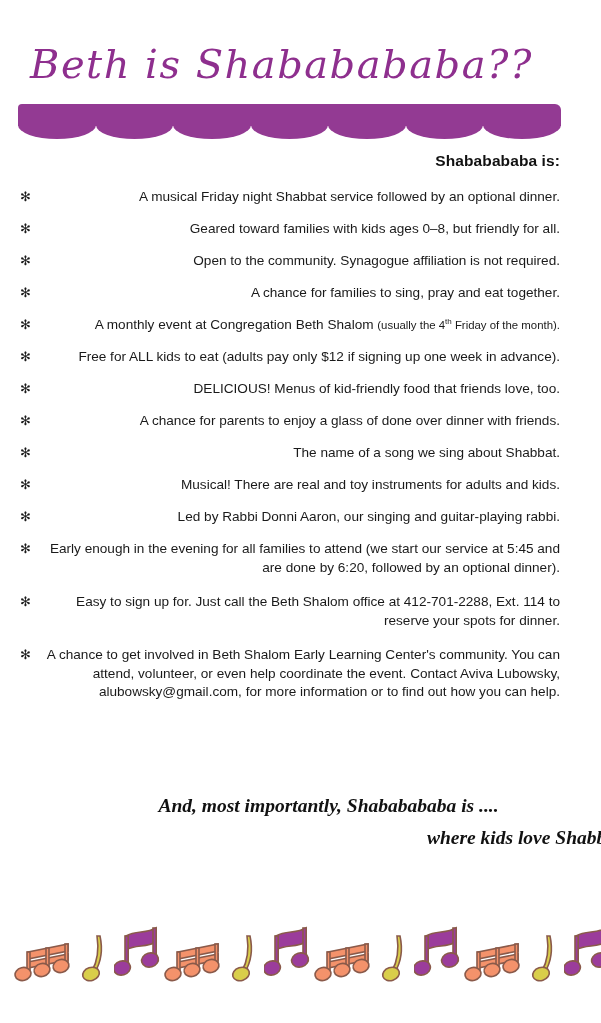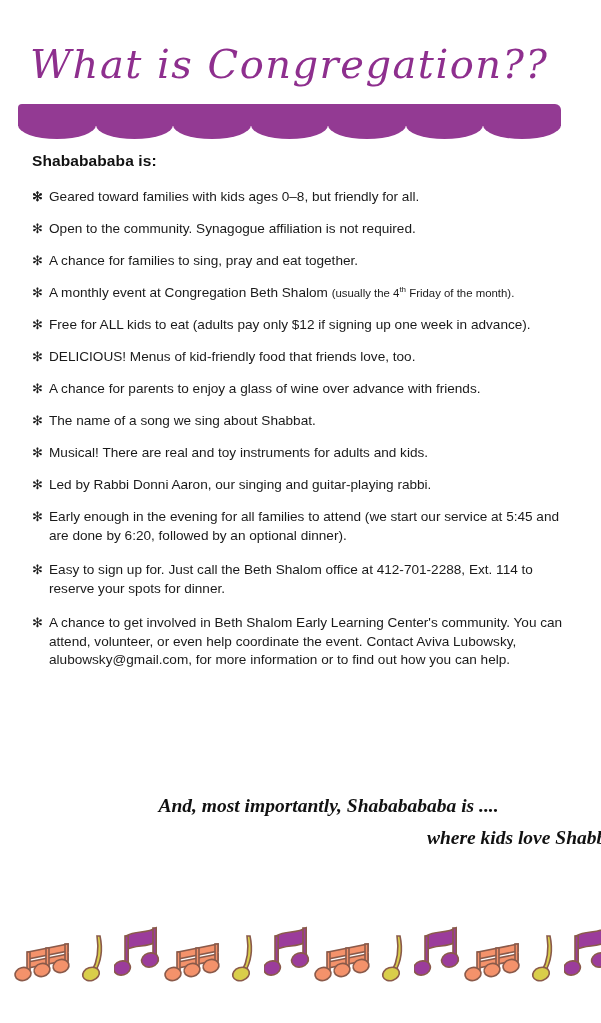--- a/index.html
+++ b/index.html
@@ -67,23 +67,24 @@
     flex: 1 1 0;
     height: 14px;
     background: #933A93;
     border-bottom-left-radius: 50% 100%;
     border-bottom-right-radius: 50% 100%;
   }
 
   
   .content {
     position: absolute;
-    left: 32px;
+    left: 20px;
     top: 152px;
     width: 540px;
+    text-align: right;
   }
   .section-heading {
     margin: 0 0 18px 0;
     font-size: 15.5px;
     font-weight: bold;
     letter-spacing: 0.1px;
     color: #111111;
   }
   .bullet-list {
     list-style: none;
@@ -155,47 +156,47 @@
     display: flex;
     align-items: flex-end;
     gap: 4px;
   }
   .note-svg { display: block; }
 </style>
 </head>
 <body>
 
 <div class="title-wrap">
-  <h1 class="title">What is Congregation??</h1>
+  <h1 class="title">Beth is Shababababa??</h1>
 </div>
 
 <div class="banner">
   <div class="banner-bar"></div>
   <div class="scallops" id="scallops">
       <div class="scallop"></div>
       <div class="scallop"></div>
       <div class="scallop"></div>
       <div class="scallop"></div>
       <div class="scallop"></div>
       <div class="scallop"></div>
       <div class="scallop"></div>
     </div>
 </div>
 
 <div class="content">
   <h2 class="section-heading">Shababababa is:</h2>
   <ul class="bullet-list" id="bullet-list">
-      <li class="bullet-item"><span class="bullet-mark">✻</span></li>
+      <li class="bullet-item"><span class="bullet-mark">✻</span><span>A musical Friday night Shabbat service followed by an optional dinner.</span></li>
       <li class="bullet-item"><span class="bullet-mark">✻</span><span>Geared toward families with kids ages 0–8, but friendly for all.</span></li>
       <li class="bullet-item"><span class="bullet-mark">✻</span><span>Open to the community. Synagogue affiliation is not required.</span></li>
       <li class="bullet-item"><span class="bullet-mark">✻</span><span>A chance for families to sing, pray and eat together.</span></li>
       <li class="bullet-item"><span class="bullet-mark">✻</span><span>A monthly event at Congregation Beth Shalom </span><span class="small-note">(usually the 4<sup>th</sup> Friday of the month).</span></li>
       <li class="bullet-item"><span class="bullet-mark">✻</span><span>Free for ALL kids to eat (adults pay only $12 if signing up one week in advance).</span></li>
       <li class="bullet-item"><span class="bullet-mark">✻</span><span>DELICIOUS! Menus of kid-friendly food that friends love, too.</span></li>
-      <li class="bullet-item"><span class="bullet-mark">✻</span><span>A chance for parents to enjoy a glass of wine over advance with friends.</span></li>
+      <li class="bullet-item"><span class="bullet-mark">✻</span><span>A chance for parents to enjoy a glass of done over dinner with friends.</span></li>
       <li class="bullet-item"><span class="bullet-mark">✻</span><span>The name of a song we sing about Shabbat.</span></li>
       <li class="bullet-item"><span class="bullet-mark">✻</span><span>Musical! There are real and toy instruments for adults and kids.</span></li>
       <li class="bullet-item"><span class="bullet-mark">✻</span><span>Led by Rabbi Donni Aaron, our singing and guitar-playing rabbi.</span></li>
       <li class="bullet-item multiline"><span class="bullet-mark">✻</span><span>Early enough in the evening for all families to attend (we start our service at 5:45 and are done by 6:20, followed by an optional dinner).</span></li>
       <li class="bullet-item multiline"><span class="bullet-mark">✻</span><span>Easy to sign up for. Just call the Beth Shalom office at 412-701-2288, Ext. 114 to reserve your spots for dinner.</span></li>
       <li class="bullet-item multiline"><span class="bullet-mark">✻</span><span>A chance to get involved in Beth Shalom Early Learning Center's community. You can attend, volunteer, or even help coordinate the event. Contact Aviva Lubowsky, alubowsky@gmail.com, for more information or to find out how you can help.</span></li>
     </ul>
 </div>
 
 <div class="closing">

